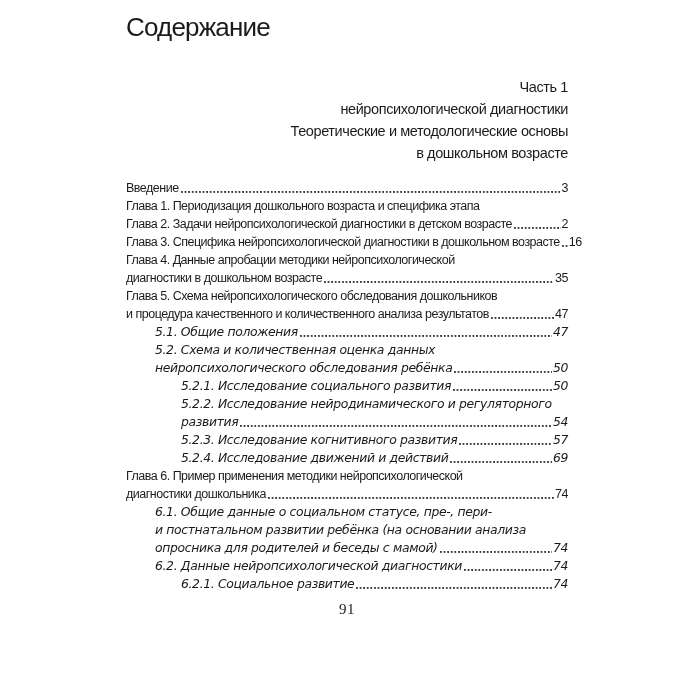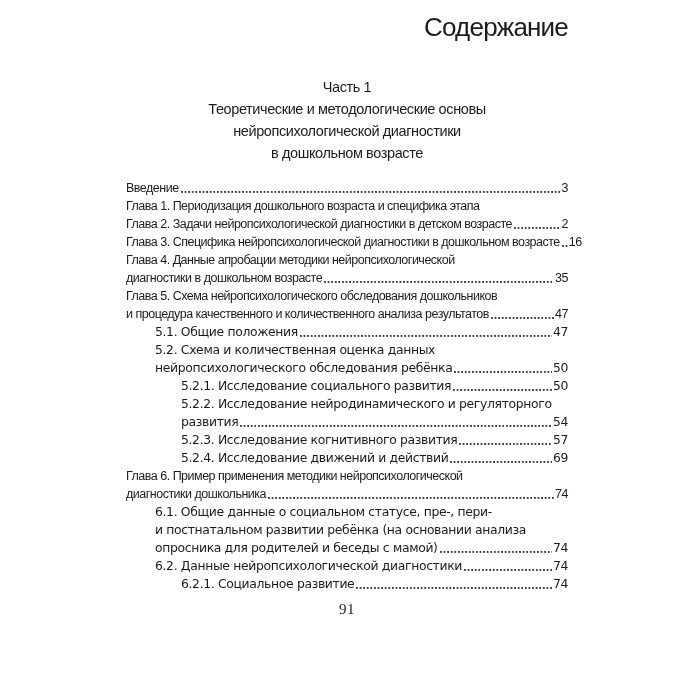--- a/index.html
+++ b/index.html
@@ -18,42 +18,42 @@
     top: 12px;
     width: 442px;
   }
   .doc-title {
     font-family: "Liberation Sans", sans-serif;
     font-size: 26px;
     font-weight: 500;
     letter-spacing: -0.8px;
     line-height: 30px;
     margin: 0;
-    text-align: right;
   }
   .part-heading {
     margin-top: 34px;
     text-align: center;
     font-size: 14.5px;
     letter-spacing: -0.4px;
     line-height: 22px;
   }
-  .part-heading .ph-line { white-space: nowrap; }
+  .part-heading .ph-line { white-space: nowrap; text-align: right; }
   .toc { margin-top: 15px; }
   .entry { margin: 0; }
   .entry.hand {
     font-family: "Liberation Sans", sans-serif;
     font-size: 12.5px;
     letter-spacing: -0.5px;
   }
   .toc > .entry:first-child { margin-top: 0; }
   .entry.sans {
     font-family: "DejaVu Sans", sans-serif;
     font-size: 12.4px;
     letter-spacing: -0.35px;
+    font-style: italic;
   }
   .entry.lvl-0 { padding-left: 0; }
   .entry.lvl-1 { padding-left: 29px; }
   .entry.lvl-2 { padding-left: 55px; }
   .row {
     display: flex;
     align-items: center;
     line-height: 18px;
     white-space: nowrap;
   }
@@ -80,22 +80,22 @@
 </head>
 <body>
 
 <div class="page">
   <div class="column">
 
     <h1 class="doc-title">Содержание</h1>
 
     <div class="part-heading">
       <div class="ph-line">Часть 1</div>
+      <div class="ph-line">нейропсихологической диагностики</div>
       <div class="ph-line">Теоретические и методологические основы</div>
-      <div class="ph-line">нейропсихологической диагностики</div>
       <div class="ph-line">в дошкольном возрасте</div>
     </div>
 
     <div class="toc" id="toc">
         <div class="entry hand lvl-0">
           <div class="row">
             <span class="t">Введение</span>
             <span class="leader"></span>
             <span class="pg">3</span>
           </div>

